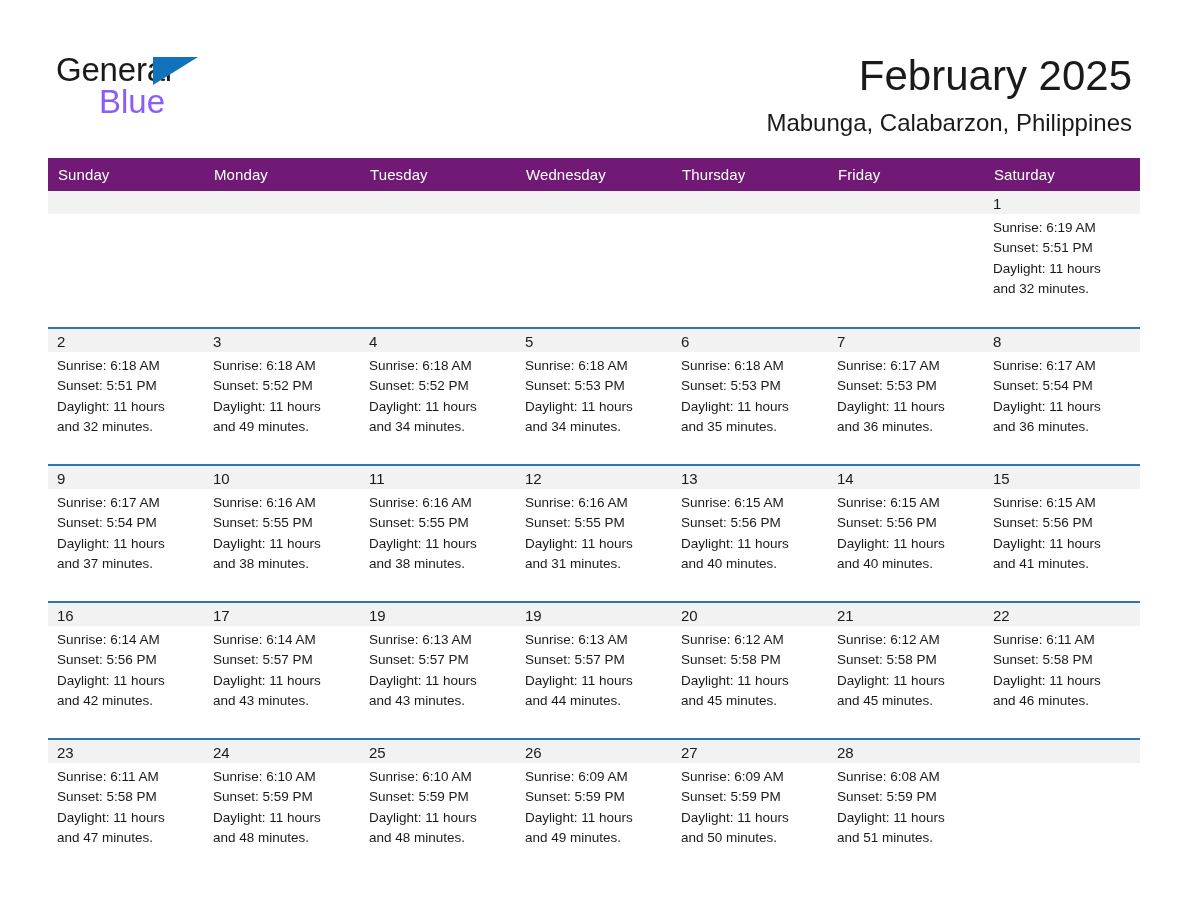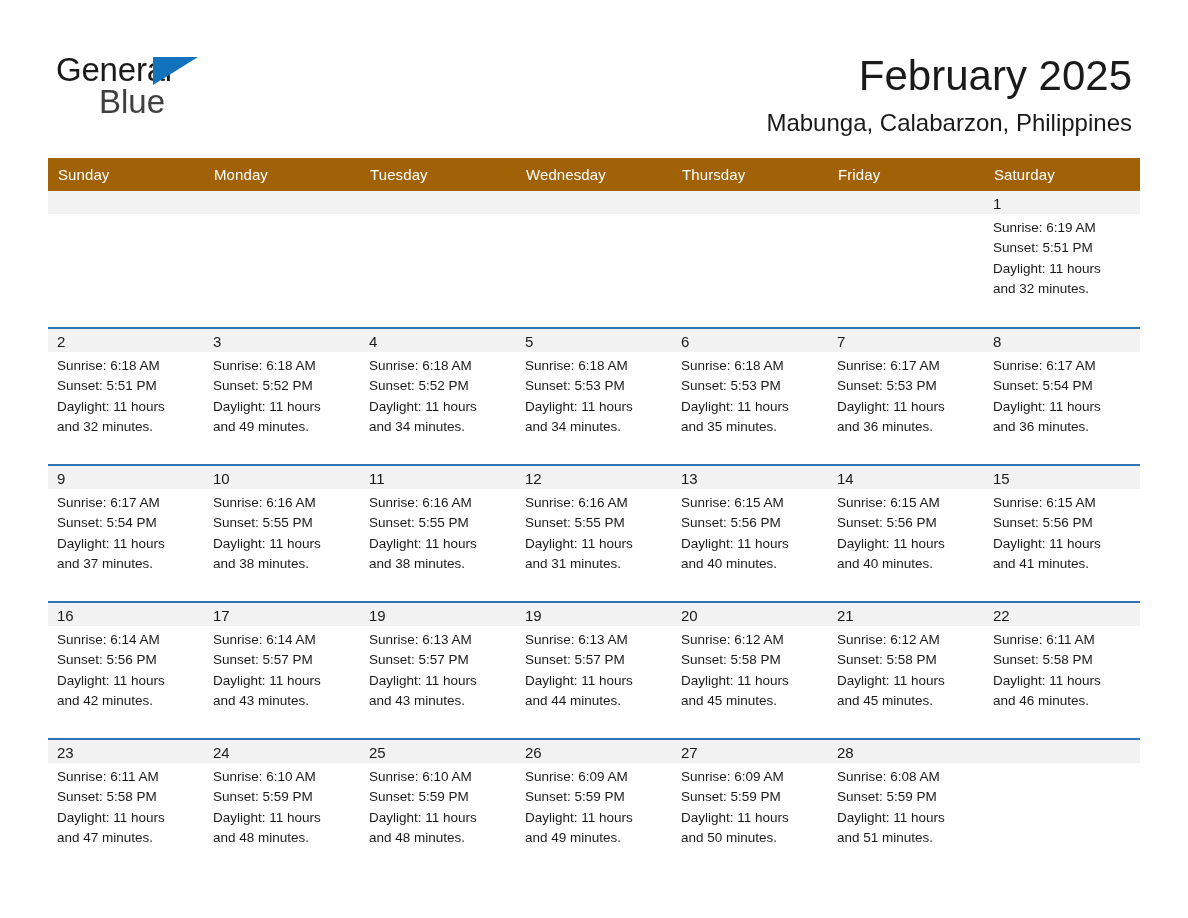--- a/index.html
+++ b/index.html
@@ -54,21 +54,21 @@
     border-top: 28px solid #1272bc;
     border-right: 45px solid transparent;
     transform: scaleX(1);
   }
   .brand-blue {
     position: absolute;
     left: 43px;
     top: 32px;
     font-size: 33px;
     line-height: 40px;
-    color: #404040;
+    color: #8b5cf6;
     font-weight: 400;
   }
   .title-block {
     position: absolute;
     right: 56px;
     top: 50px;
     text-align: right;
     width: 700px;
   }
   .cal-title {
@@ -92,21 +92,21 @@
     position: absolute;
     left: 48px;
     top: 158px;
     width: 1092px;
     border-collapse: collapse;
     table-layout: fixed;
   }
   .calendar col { width: 156px; }
 
   .weekday-row th {
-    background: #a16207;
+    background: #701a75;
     color: #ffffff;
     font-size: 15px;
     font-weight: 400;
     text-align: left;
     padding: 6px 0 7px 10px;
     height: 20px;
     vertical-align: middle;
     letter-spacing: 0.1px;
   }
 

